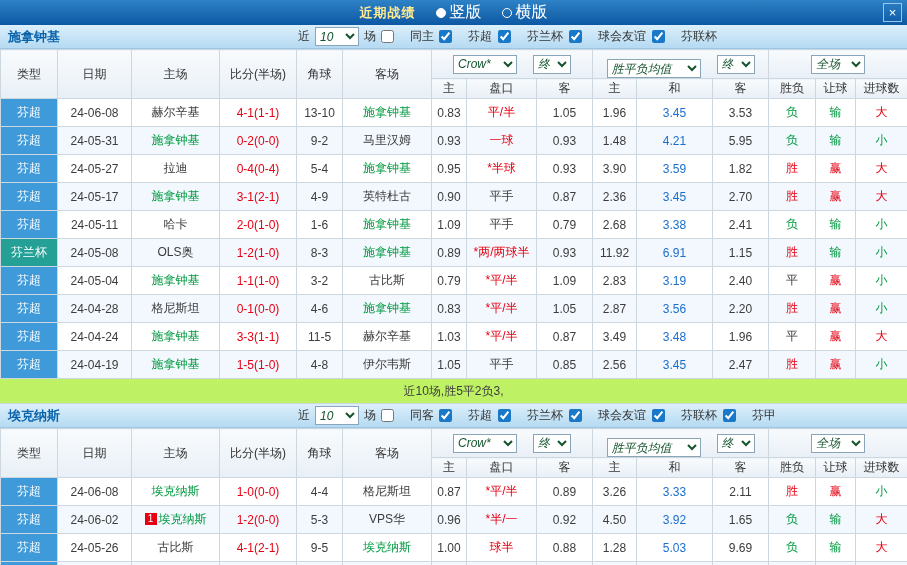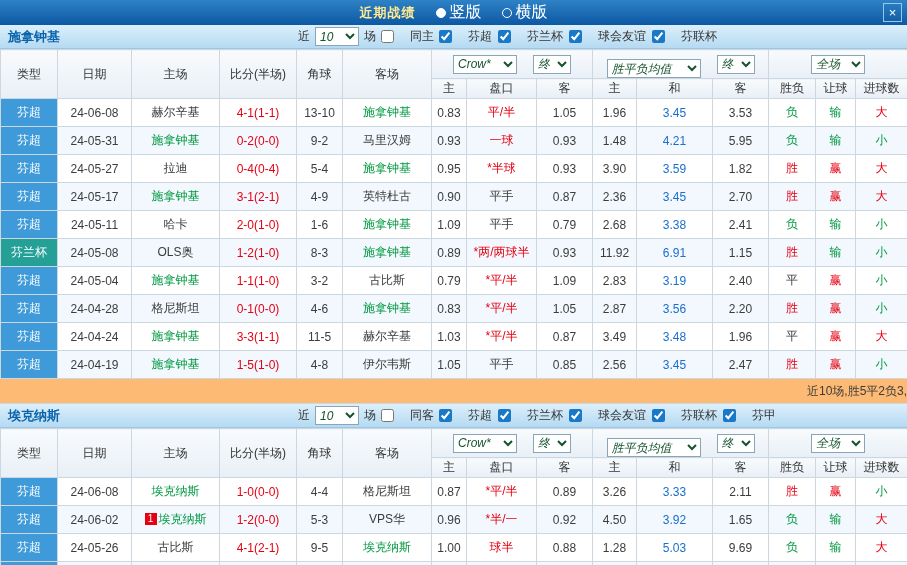--- a/index.html
+++ b/index.html
@@ -53,22 +53,22 @@
 
   .c-red   { color:#e60012; }
   .c-green { color:#009940; }
   .c-blue  { color:#1a6ecc; }
   .c-dark  { color:#3c3c3c; }
 
   .badge { display:inline-block; width:12px; height:12px; background:#e60012; color:#fff;
     font-size:10px; font-style:normal; line-height:12px; text-align:center;
     margin-right:2px; vertical-align:1px; }
 
-  .summary { height:25px; display:flex; align-items:center; justify-content:flex-end; gap:8px;
-    font-size:12px; border-bottom:1px solid #ccd7e0; background:#fdba74; }
+  .summary { height:25px; display:flex; align-items:center; justify-content:center; gap:8px;
+    font-size:12px; border-bottom:1px solid #ccd7e0; background:#bef264; }
 </style>
 </head>
 <body>
 
 <div class="popup">
 
   <div class="titlebar">
     <div class="title-group">
       <span class="title">近期战绩</span>
       <span class="radio">

